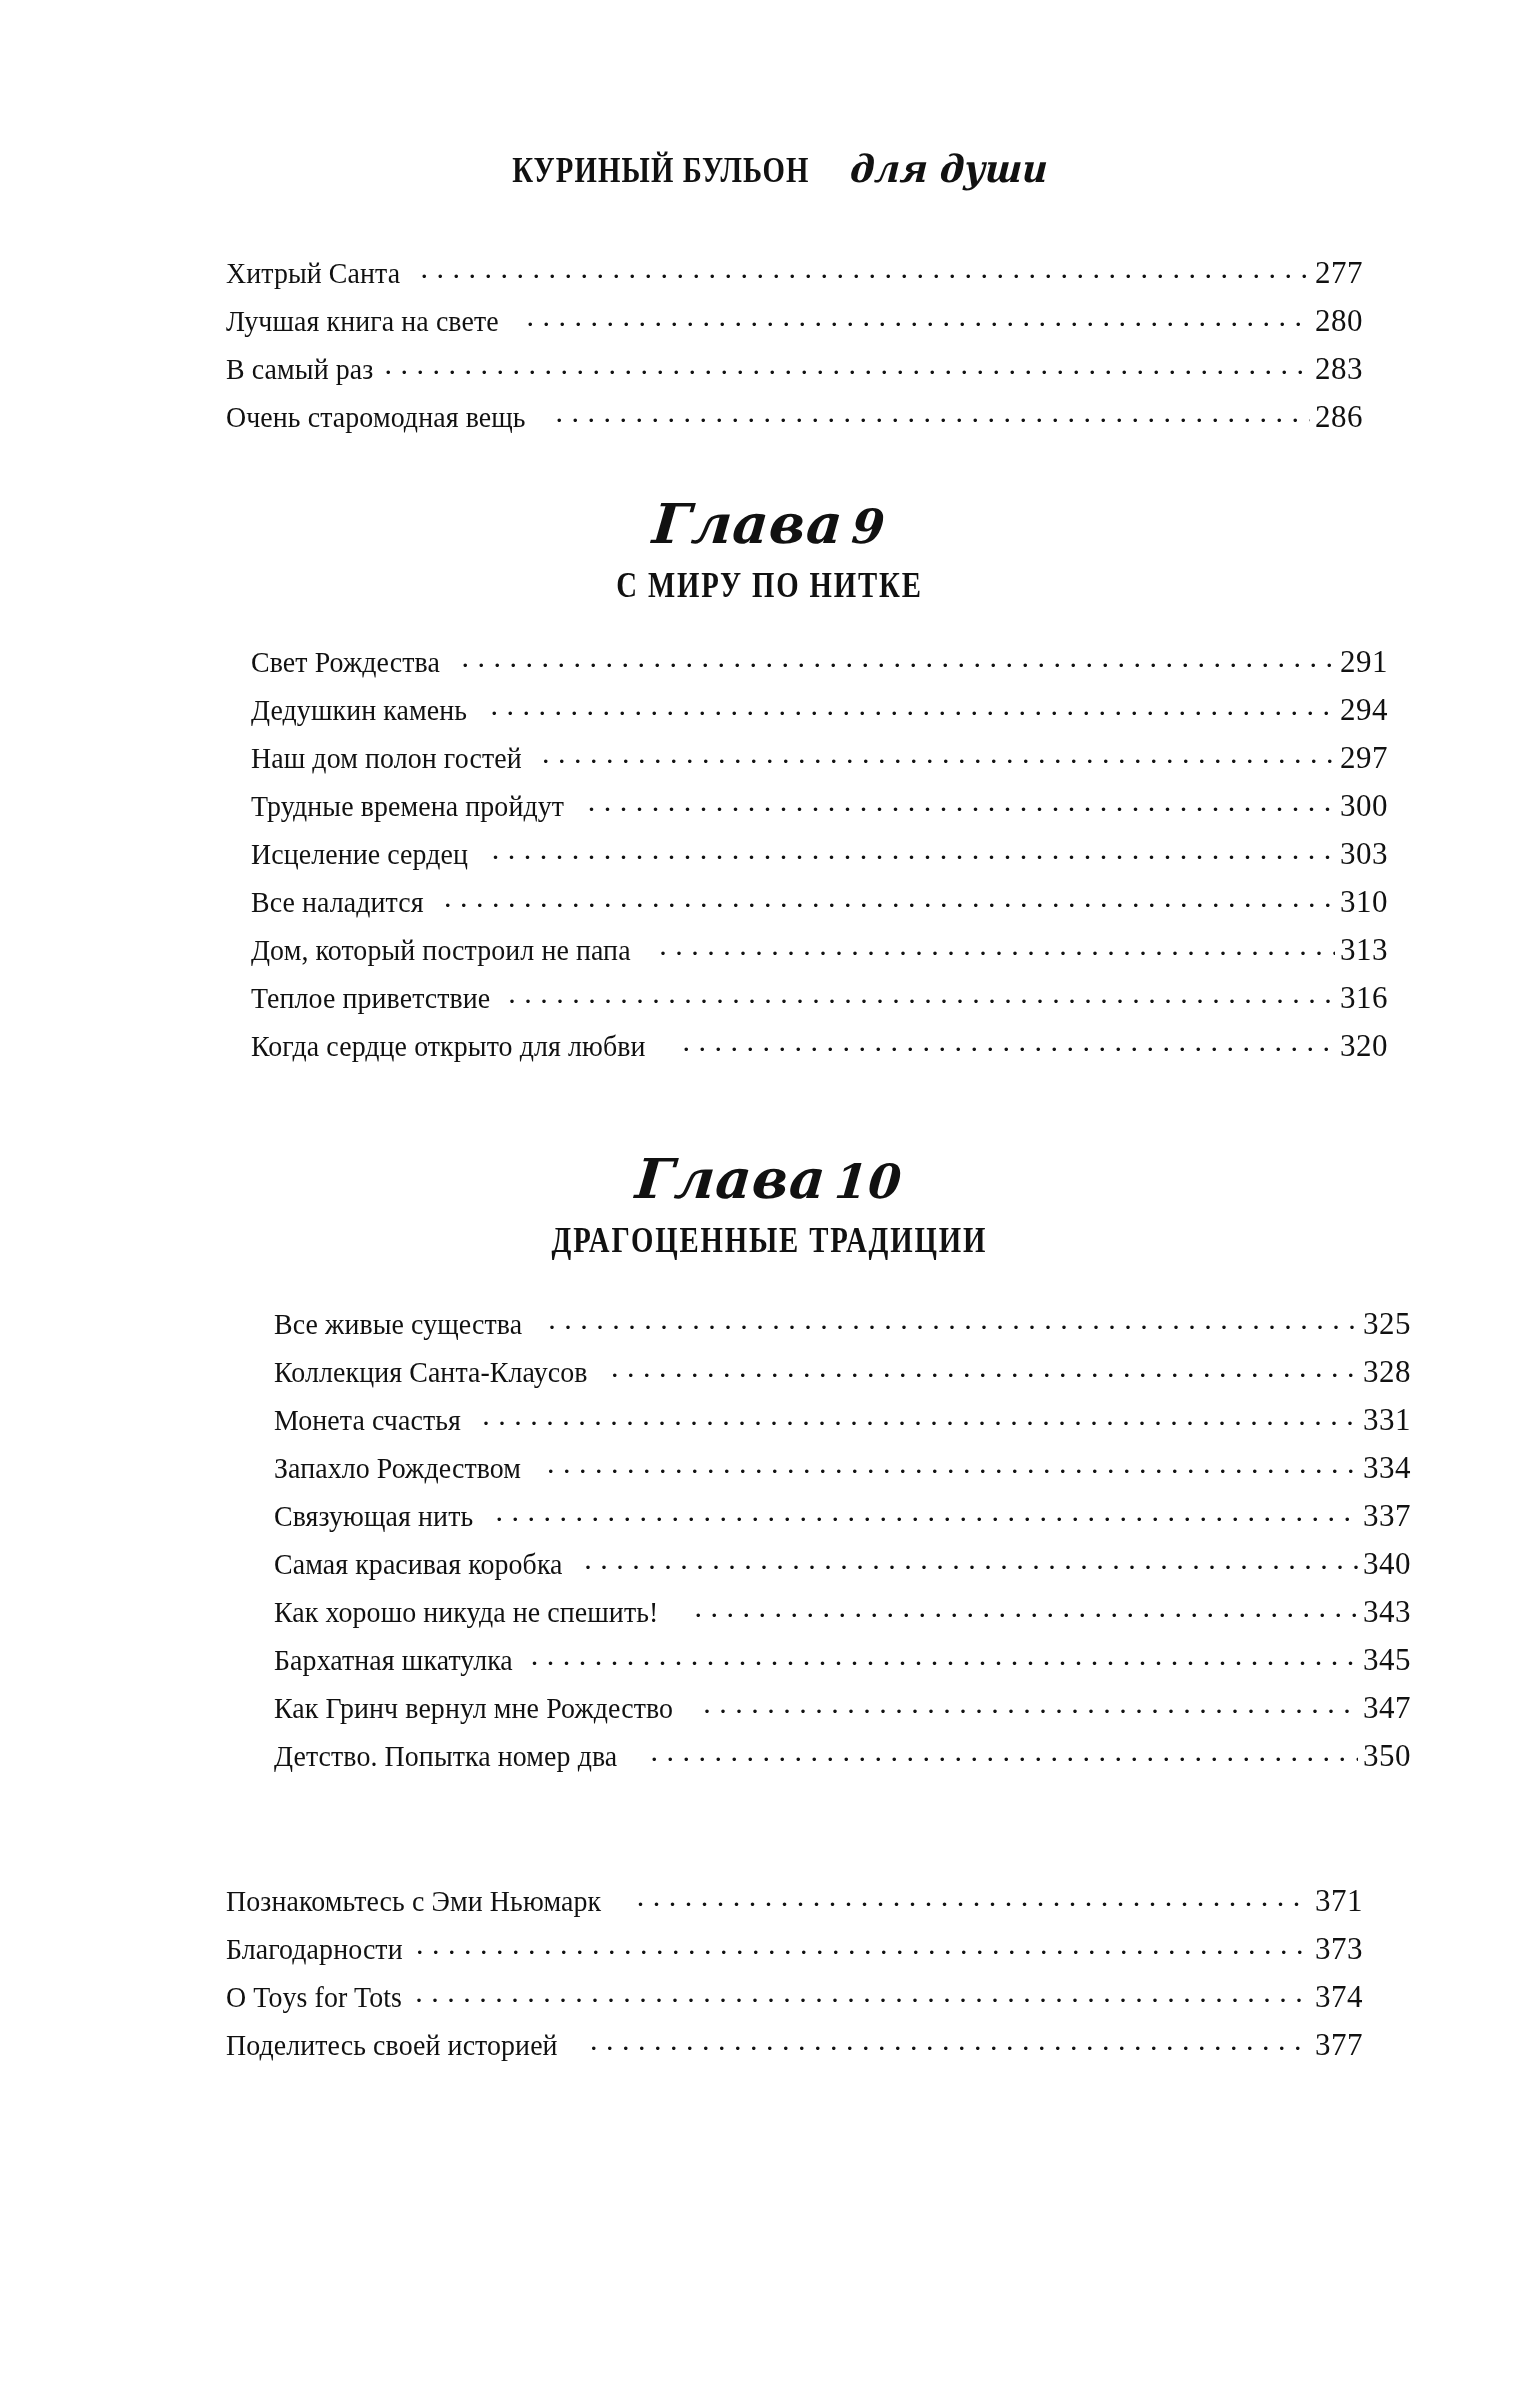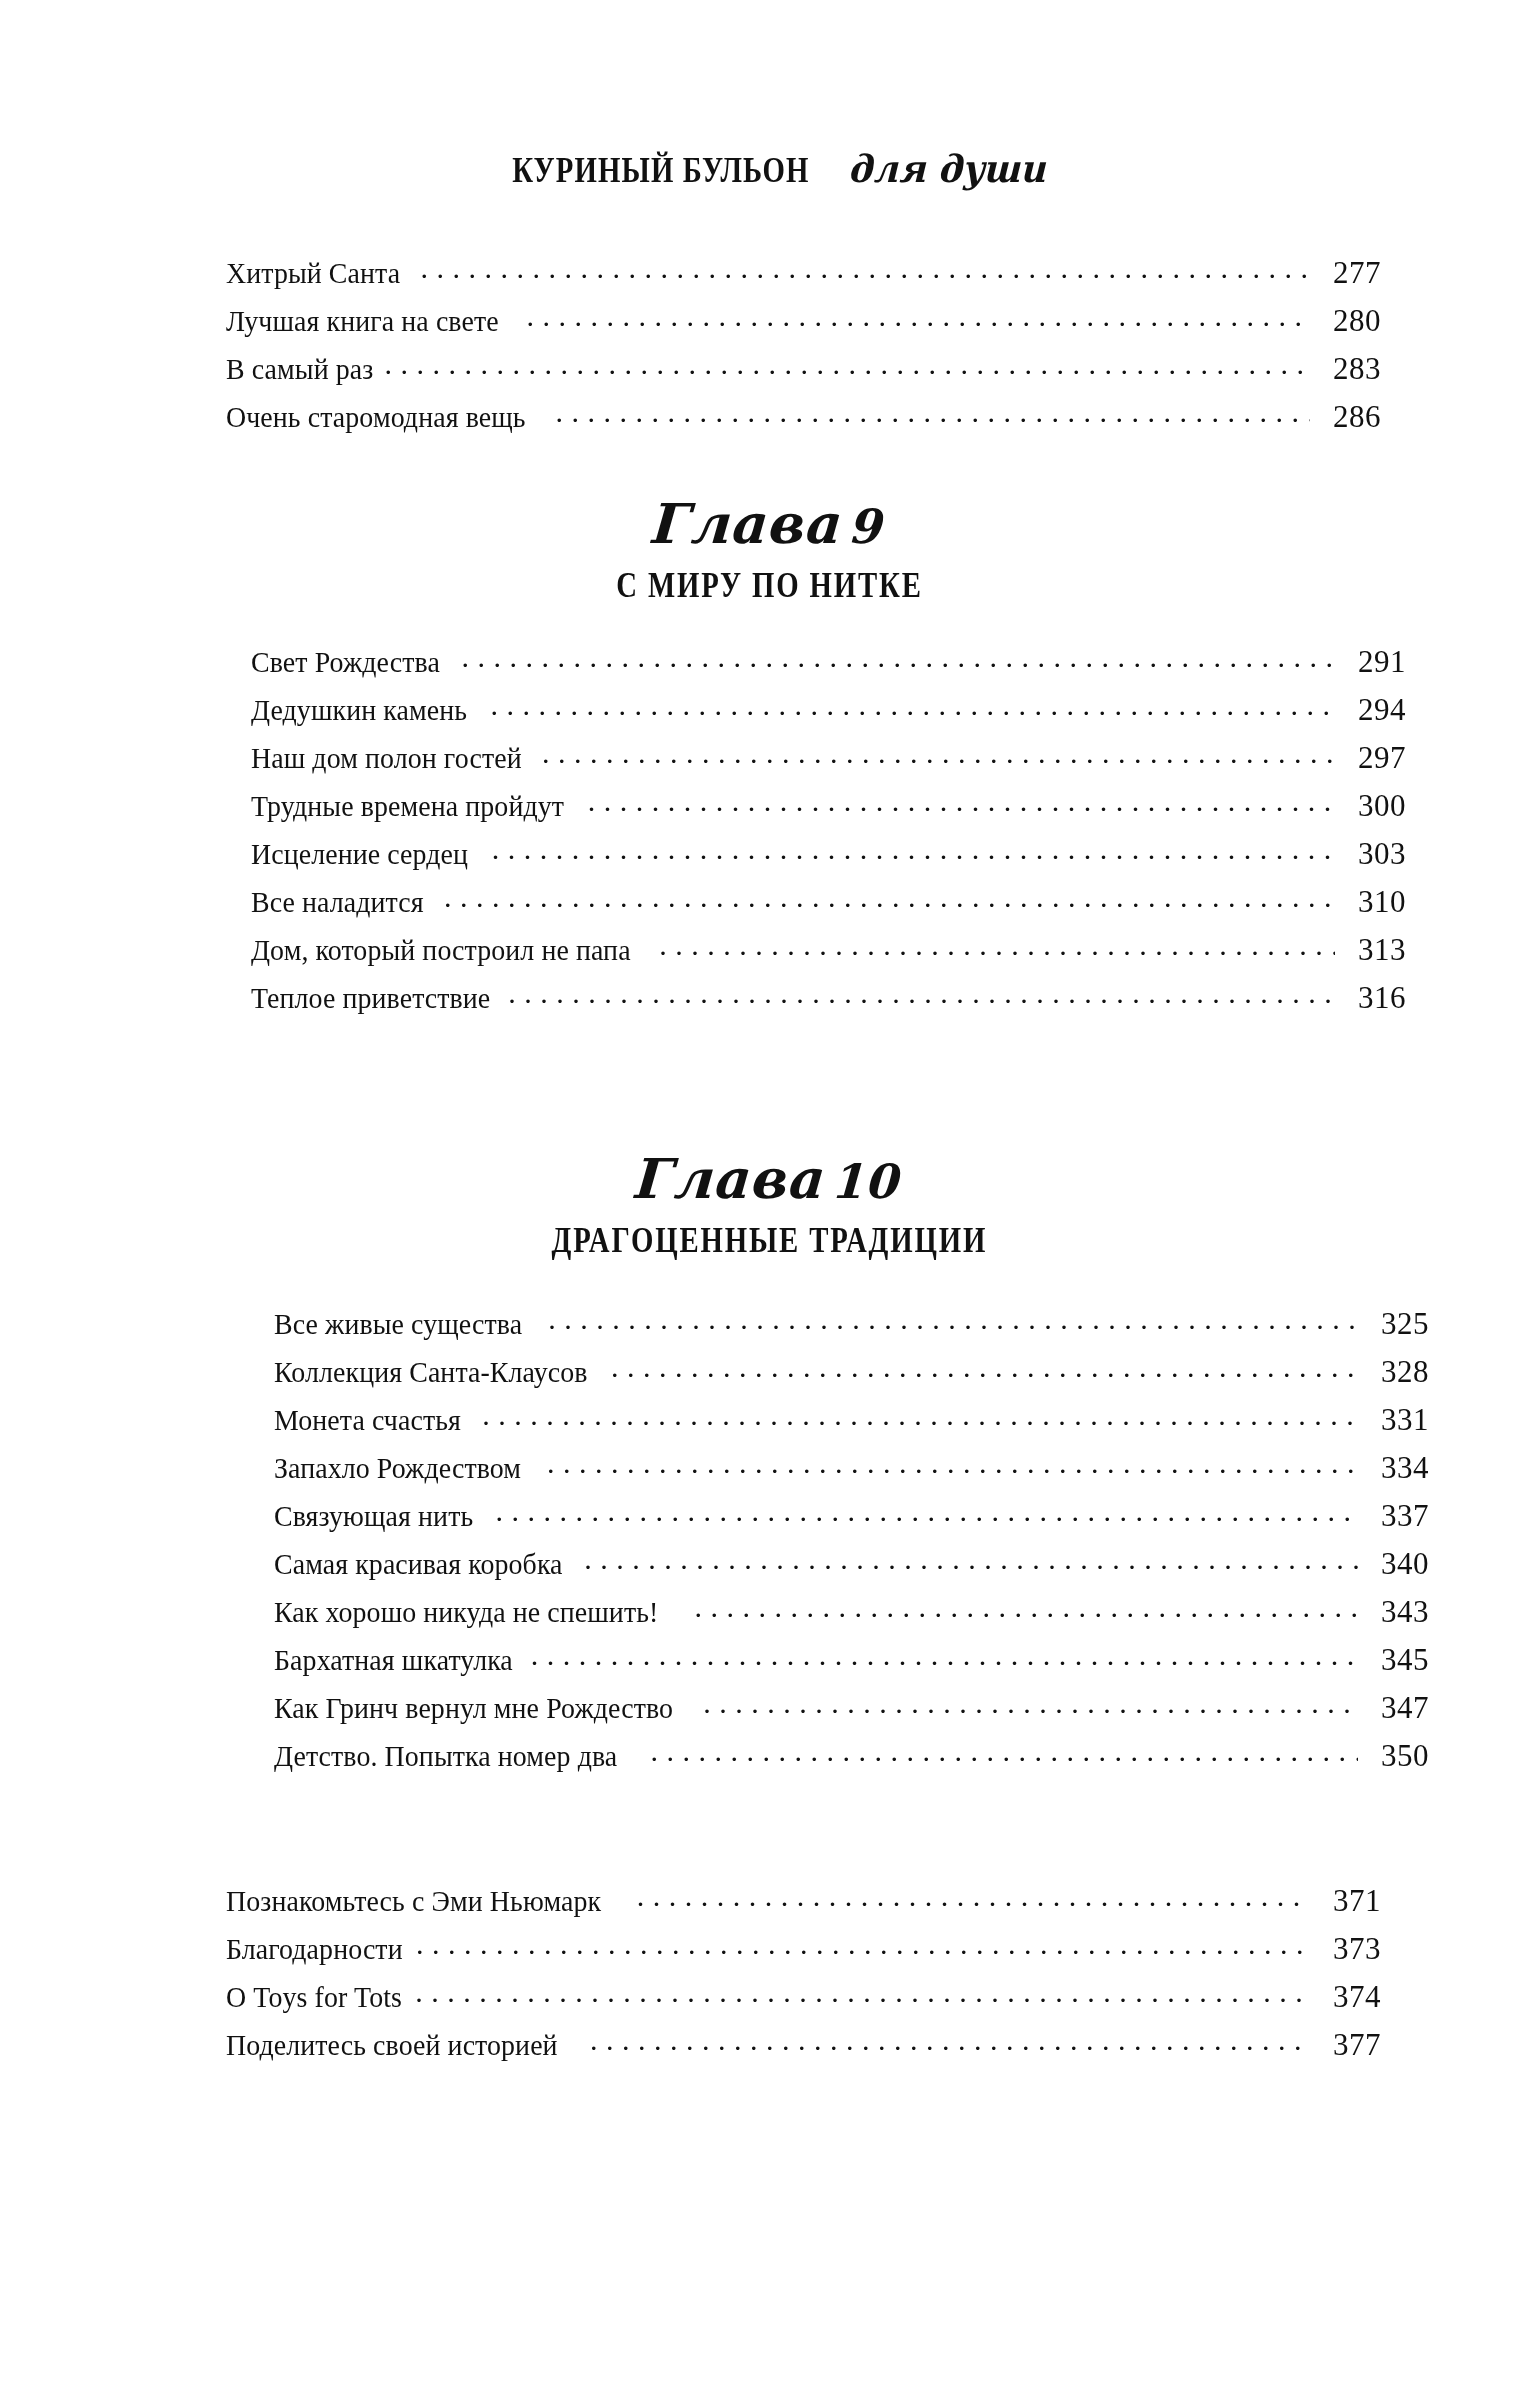--- a/index.html
+++ b/index.html
@@ -86,21 +86,21 @@
     font-size: 30px;
     letter-spacing: 0.5px;
     line-height: 1;
   }
   .toc-leader.tight {
     margin-left: 0;
   }
   .toc-page {
     flex: 0 0 auto;
     width: 84px;
-    text-align: center;
+    text-align: left;
     font-size: 31px;
     letter-spacing: 0.5px;
   }
 
   
   .chapter-head {
     position: absolute;
     left: 0;
     width: 100%;
     text-align: center;
@@ -205,20 +205,25 @@
     <div class="toc-row">
       <span class="toc-title">Дом, который построил не папа</span>
       <span class="toc-leader tight"></span>
       <span class="toc-page">313</span>
     </div>
     <div class="toc-row">
       <span class="toc-title">Теплое приветствие</span>
       <span class="toc-leader tight"></span>
       <span class="toc-page">316</span>
     </div>
+    <div class="toc-row">
+      <span class="toc-title">Когда сердце открыто для любви</span>
+      <span class="toc-leader"></span>
+      <span class="toc-page">320</span>
+    </div>
   </div>
 
   <div class="chapter-head" style="top: 1151px;">
     <div>
       <span class="chapter-script"><span>Глава</span><span class="num">10</span></span>
     </div>
     <div>
       <span class="chapter-caps">ДРАГОЦЕННЫЕ ТРАДИЦИИ</span>
     </div>
   </div>

